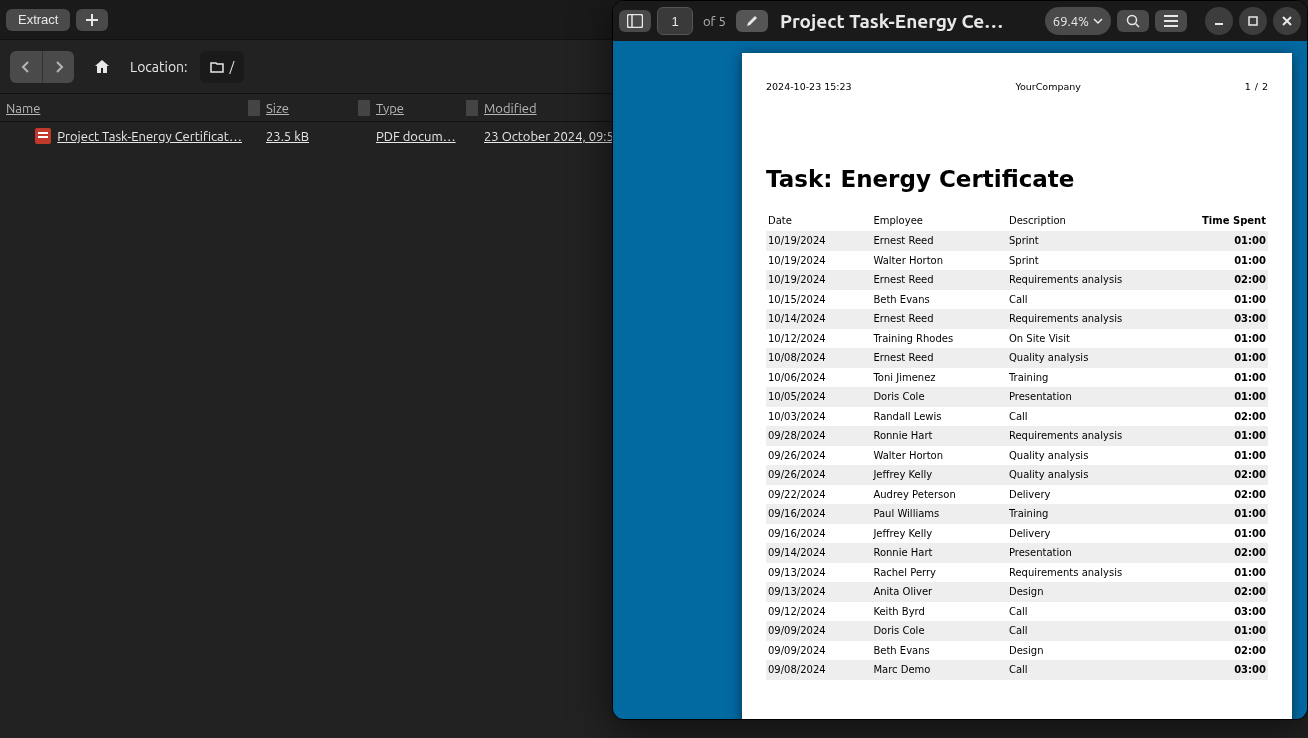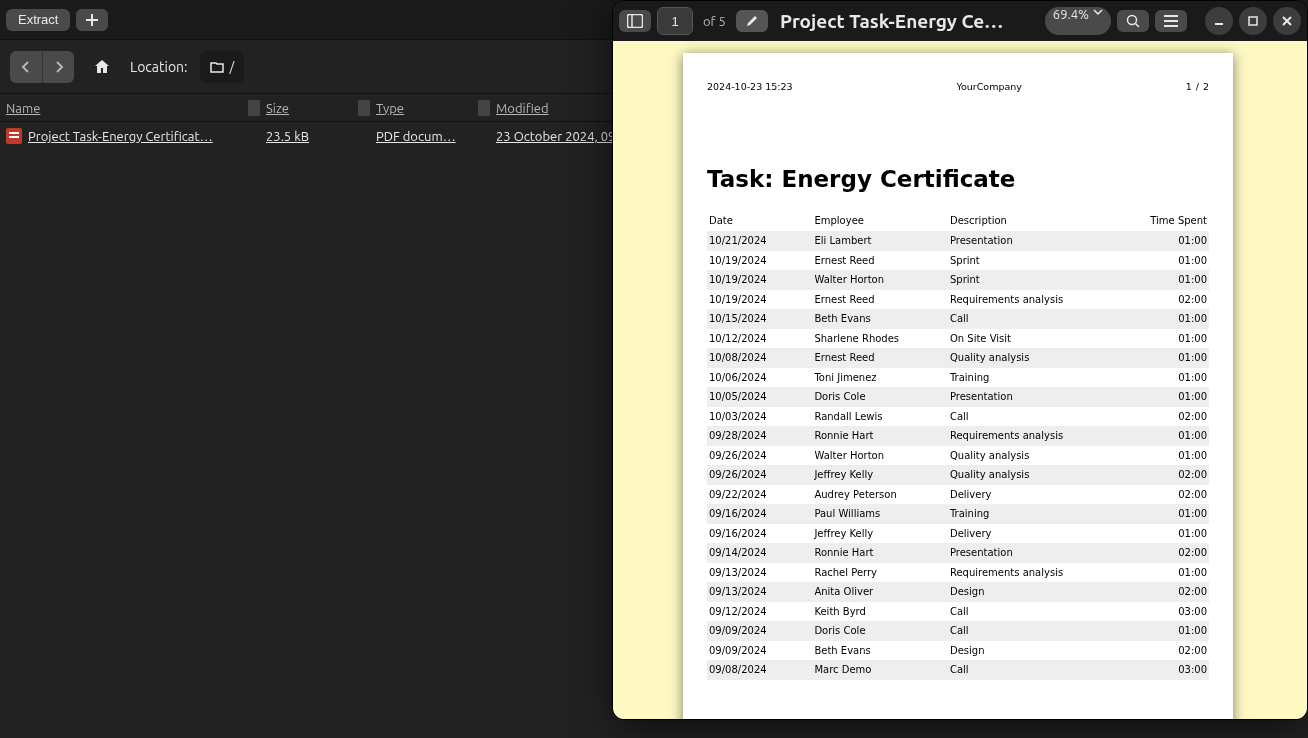--- a/index.html
+++ b/index.html
@@ -120,33 +120,33 @@
     color: var(--fg-dim);
     font-size: 13px;
   }
   .fm-list-header > div, .fm-row > div {
     padding: 0 6px;
     display: flex; align-items: center;
     white-space: nowrap; overflow: hidden; text-overflow: ellipsis; text-decoration: underline;
   }
   .col-name { width: 248px; }
   .col-size { width: 98px; }
-  .col-type { width: 108px; }
+  .col-type { width: 96px; }
   .col-modified { flex: 1; }
   .fm-col-resize { width:1px; height:16px; background:#444; }
 
   .fm-rows { flex: 1; overflow: auto; }
   .fm-row {
     height: 28px;
     display: flex;
     align-items: center;
     color: var(--fg);
     font-size: 13px;
   }
-  .fm-row .col-name { gap: 6px; }
+  .fm-row .col-name { gap: 6px; justify-content: flex-end; }
   .pdf-icon {
     width: 16px; height: 16px;
     background: #c0392b;
     border-radius: 2px;
     position: relative;
     flex: 0 0 16px;
   }
   .pdf-icon::after {
     content: "";
     position: absolute;
@@ -187,21 +187,21 @@
   }
   .page-of { color: var(--fg-dim); font-size: 13px; padding: 0 4px; }
   .pdf-title {
     flex: 1;
     font-weight: 600;
     font-size: 19px;
     white-space: nowrap; overflow: hidden; text-overflow: ellipsis;
     padding: 0 6px;
   }
   .zoom-box {
-    display: flex; gap: 4px;
+    display: flex; align-items: center; gap: 4px;
     background: var(--bg-button);
     border-radius: 14px;
     height: 28px; padding: 0 8px;
     color: var(--fg);
     font-size: 13px;
     cursor: pointer;
   }
   .win-btn {
     width: 28px; height: 28px;
     border-radius: 50%;
@@ -209,25 +209,25 @@
     display: flex; align-items: center; justify-content: center;
     color: var(--fg);
     border: none;
     cursor: pointer;
   }
   .win-btn.close { background: #3d3d3d; }
   .win-btn svg, .hb-btn svg, .nav-btn svg, .path-home svg, .zoom-box svg { display:block; }
 
   .pdf-viewport {
     flex: 1;
-    background: #fef9c3;
+    background: #0369a1;
     overflow: auto;
     display: flex;
-    justify-content: center;
-    padding: 12px 4px 0 0;
+    justify-content: flex-end;
+    padding: 12px 15px 0 0;
   }
   .pdf-page {
     width: 550px;
     min-height: 778px;
     background: var(--pdf-bg);
     color: var(--pdf-fg);
     padding: 28px 24px 24px 24px;
     font-family: "DejaVu Sans", "Helvetica", Arial, sans-serif;
     font-size: 10px;
     line-height: 1.35;
@@ -253,21 +253,21 @@
   }
   table.task th {
     text-align: left;
     font-weight: 400;
     color: #000;
     padding: 3px 2px;
     border-bottom: 1px solid #fff;
     font-size: 10px;
     margin-left: 16px;
   }
-  table.task th.right, table.task td.right { text-align: right; }
+  table.task th.right, table.task td.right { text-align: right; font-weight: bold; }
   table.task td {
     padding: 3px 2px;
     vertical-align: middle;
   }
   table.task tbody tr:nth-child(odd) td { background: var(--pdf-stripe); }
   .pdf-pagenum { display:flex; gap:4px; }
 
 </style>
 </head>
 <body>
@@ -415,26 +415,20 @@
           <thead>
             <tr>
               <th>Date</th>
               <th>Employee</th>
               <th>Description</th>
               <th class="right">Time Spent</th>
             </tr>
           </thead>
           <tbody id="task-tbody">
               <tr>
-                <td>10/21/2024</td>
-                <td>Eli Lambert</td>
-                <td>Presentation</td>
-                <td class="right">01:00</td>
-              </tr>
-              <tr>
                 <td>10/19/2024</td>
                 <td>Ernest Reed</td>
                 <td>Sprint</td>
                 <td class="right">01:00</td>
               </tr>
               <tr>
                 <td>10/19/2024</td>
                 <td>Walter Horton</td>
                 <td>Sprint</td>
                 <td class="right">01:00</td>
@@ -445,22 +439,28 @@
                 <td>Requirements analysis</td>
                 <td class="right">02:00</td>
               </tr>
               <tr>
                 <td>10/15/2024</td>
                 <td>Beth Evans</td>
                 <td>Call</td>
                 <td class="right">01:00</td>
               </tr>
               <tr>
+                <td>10/14/2024</td>
+                <td>Ernest Reed</td>
+                <td>Requirements analysis</td>
+                <td class="right">03:00</td>
+              </tr>
+              <tr>
                 <td>10/12/2024</td>
-                <td>Sharlene Rhodes</td>
+                <td>Training Rhodes</td>
                 <td>On Site Visit</td>
                 <td class="right">01:00</td>
               </tr>
               <tr>
                 <td>10/08/2024</td>
                 <td>Ernest Reed</td>
                 <td>Quality analysis</td>
                 <td class="right">01:00</td>
               </tr>
               <tr>

